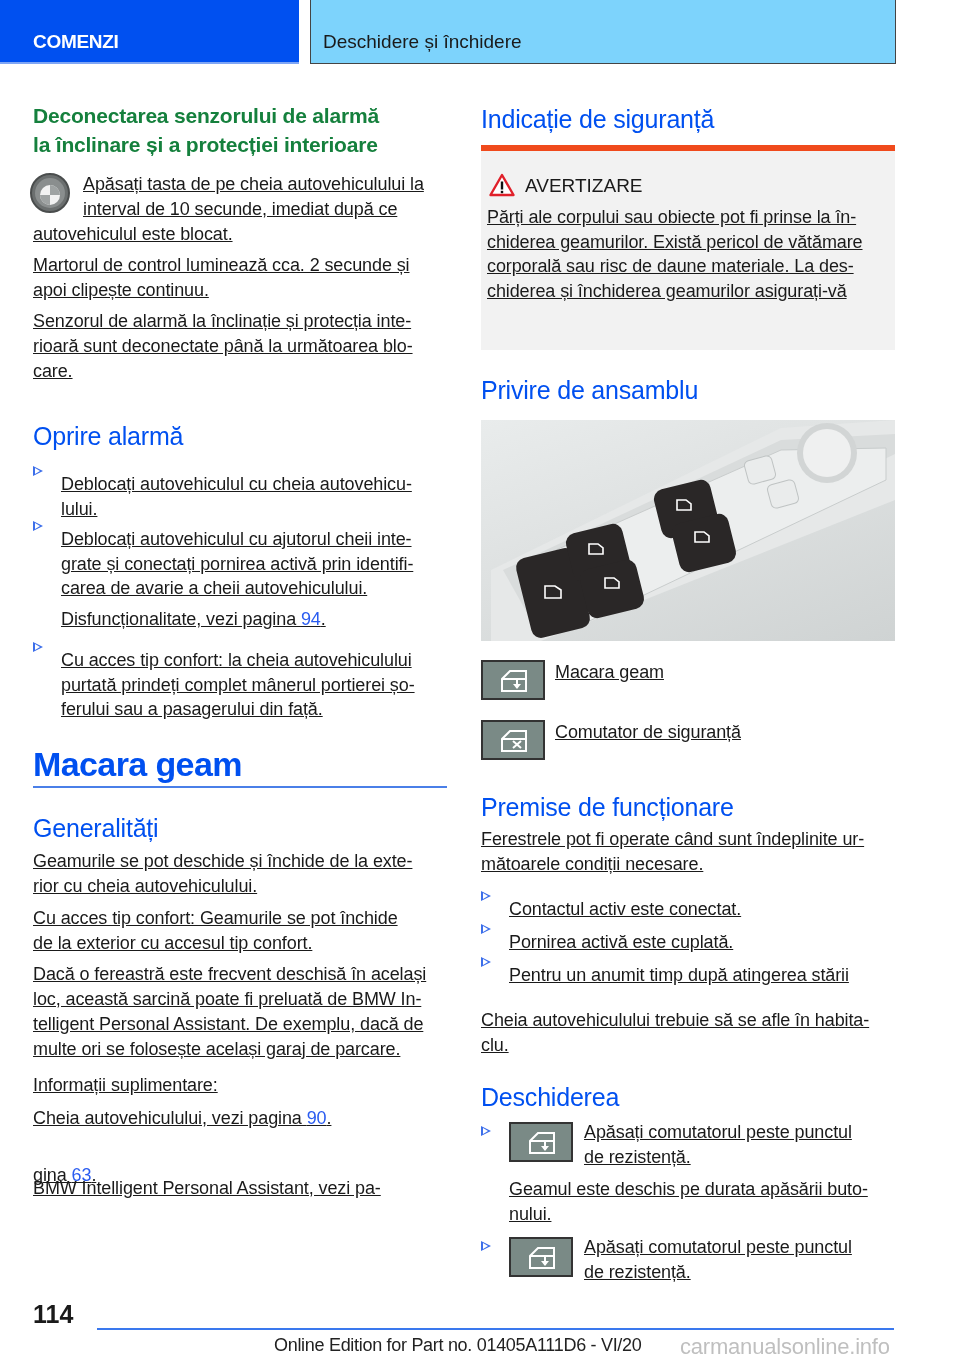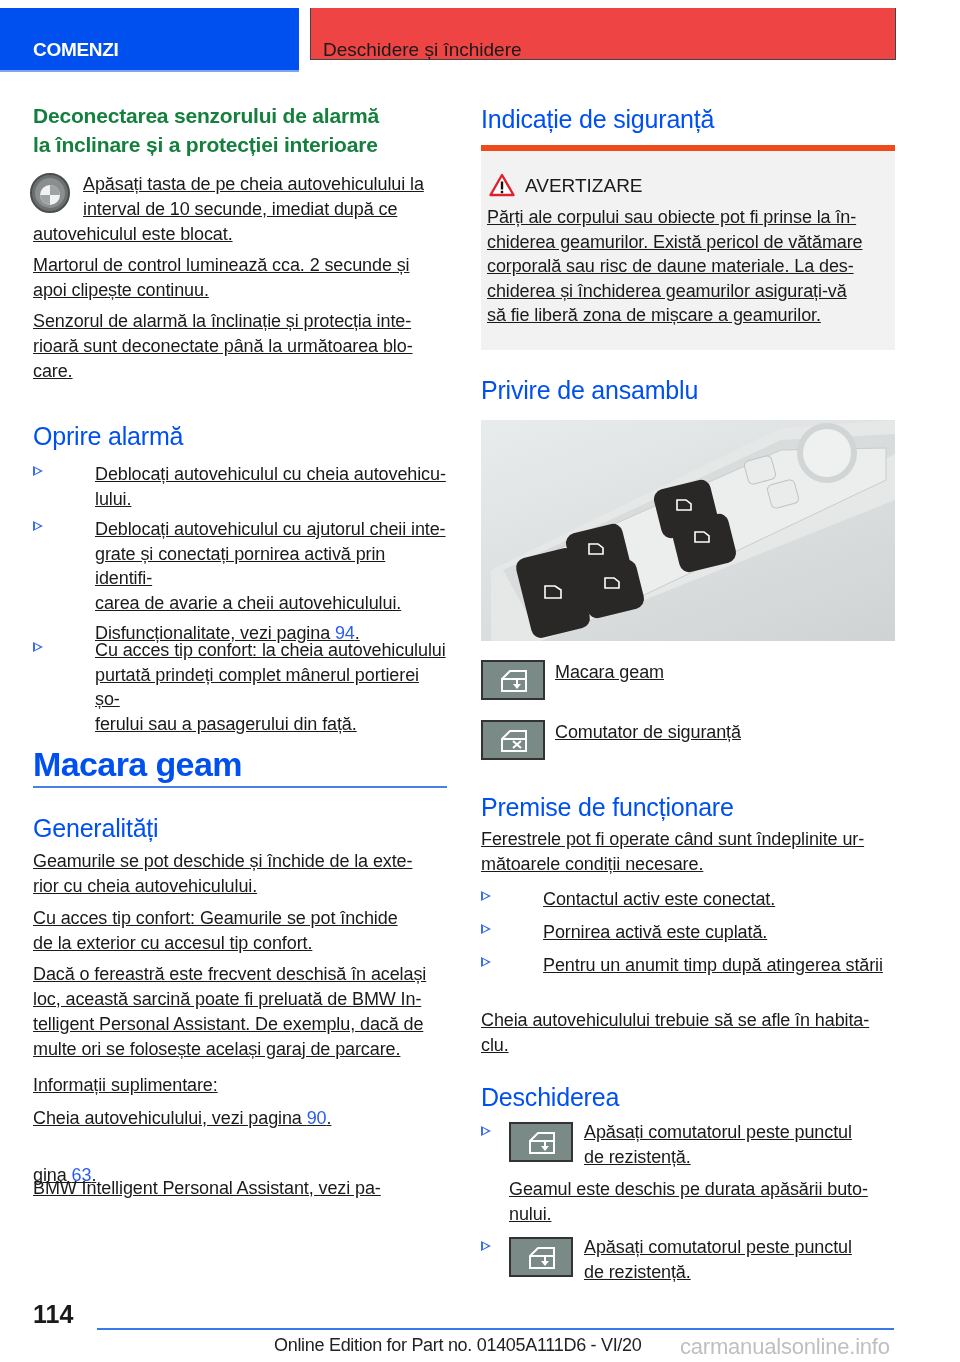--- a/index.html
+++ b/index.html
@@ -1,39 +1,39 @@
 <!DOCTYPE html>
 <html><head>
 <meta charset="utf-8">
 <style>
   * { box-sizing: border-box; margin: 0; padding: 0; }
   html, body { width: 960px; height: 1362px; background: #ffffff; overflow: hidden; }
   body { font-family: "Liberation Sans", sans-serif; color: #1a1a1a; position: relative; }
 
-  .header { position: absolute; left: 0; top: 8px; width: 960px; height: 66px; }
+  .header { position: absolute; left: 0; top: 0; width: 960px; height: 66px; }
   .header .chapter { position: absolute; left: 0; top: 0; width: 299px; height: 64px; background: #0050f0; border-bottom: 2px solid #7fa6f5; }
   .header .chapter span { position: absolute; left: 33px; top: 31px; color: #fff; font-weight: bold; font-size: 19px; letter-spacing: -0.3px; }
-  .header .section { position: absolute; left: 310px; top: 0; width: 586px; height: 52px; border: 1px solid #444; border-top: none; background: #ef4444; }
+  .header .section { position: absolute; left: 310px; top: 0; width: 586px; height: 64px; border: 1px solid #444; border-top: none; background: #7dd3fc; }
   .header .section span { position: absolute; left: 12px; top: 31px; font-size: 19px; color: #1a1a1a; }
 
   .col { position: absolute; top: 0; }
   .col-left { left: 33px; width: 414px; }
 
   .h3 { color: #15803d; font-weight: bold; font-size: 21px; line-height: 29px; letter-spacing: -0.2px; }
   .h2 { color: #0050f0; font-weight: normal; font-size: 25px; line-height: 32px; letter-spacing: -0.2px; }
   .h1 { color: #0050f0; font-weight: bold; font-size: 34px; line-height: 40px; letter-spacing: -0.6px; }
   .p { font-size: 18px; line-height: 24.5px; color: #1a1a1a; letter-spacing: -0.1px; text-decoration: underline; }
   .link { color: #2a5cf0; }
 
   .abs { position: absolute; }
 
   .bullet { position: absolute; left: 0; width: 100%; }
   .bullet .tri { position: absolute; left: 0; top: 6px; width: 0; height: 0; border-top: 5.5px solid transparent; border-bottom: 5.5px solid transparent; border-left: 10px solid #3d6fea; }
   .bullet .tri::after { content: ""; position: absolute; left: -8.5px; top: -3px; width: 0; height: 0; border-top: 3px solid transparent; border-bottom: 3px solid transparent; border-left: 5px solid #fff; }
-  .bullet .txt { position: absolute; left: 28px; right: 0; top: 2px; margin-left: 34px; }
+  .bullet .txt { position: absolute; left: 28px; right: 0; top: 12px; }
 
   .rule-blue { position: absolute; height: 2px; background: #4a7fe8; }
 
   .warn { position: absolute; left: 481px; top: 145px; width: 414px; height: 205px; background: #f2f2f2; border-top: 6px solid #f04a1c; }
   .warn .title { position: absolute; left: 44px; top: 24px; font-weight: normal; font-size: 19px; }
   .warn .icon { position: absolute; left: 8px; top: 22px; width: 26px; height: 24px; }
   .warn .body { position: absolute; left: 6px; top: 54px; width: 405px; }
 
   .photo { position: absolute; left: 481px; top: 420px; width: 414px; height: 221px; background: linear-gradient(160deg, #e9ecec 0%, #dfe2e2 40%, #cfd3d3 100%); overflow: hidden; }
 
@@ -150,21 +150,20 @@
     <polygon points="13,2 24.5,22 1.5,22" fill="#fff" stroke="#e0202a" stroke-width="2.4" stroke-linejoin="round"></polygon>
     <rect x="11.8" y="8.5" width="2.4" height="8" fill="#111"></rect>
     <rect x="11.8" y="17.8" width="2.4" height="2.4" fill="#111"></rect>
   </svg>
   <div class="title">AVERTIZARE</div>
   <div class="body p">
     <div>Părți ale corpului sau obiecte pot fi prinse la în-</div>
     <div>chiderea geamurilor. Există pericol de vătămare</div>
     <div>corporală sau risc de daune materiale. La des-</div>
     <div>chiderea și închiderea geamurilor asigurați-vă</div>
-    <div>să fie liberă zona de mișcare a geamurilor.</div>
   </div>
 </div>
 
 <div class="abs h2" style="left:481px;top:374px;">Privire de ansamblu</div>
 
 <div class="photo">
   <svg width="414" height="221" viewBox="0 0 414 221">
 
     <path d="M10 150 L300 8 L414 0 L414 80 L60 221 L10 221 Z" fill="#e6e8e8"></path>
     <path d="M22 150 L300 20 L414 14 L414 34 L70 200 L50 200 Z" fill="#d9dcdc"></path>

